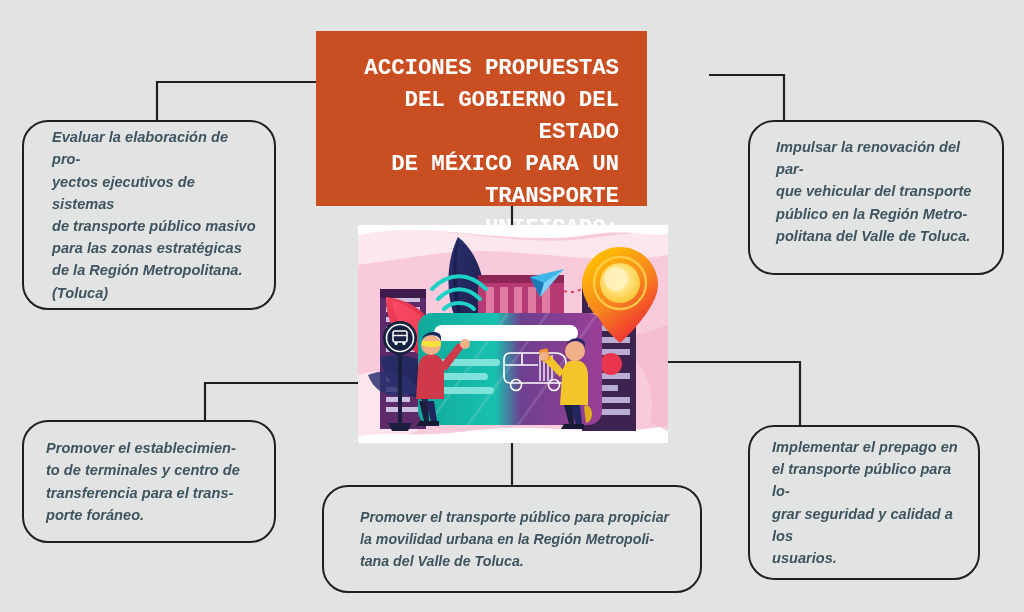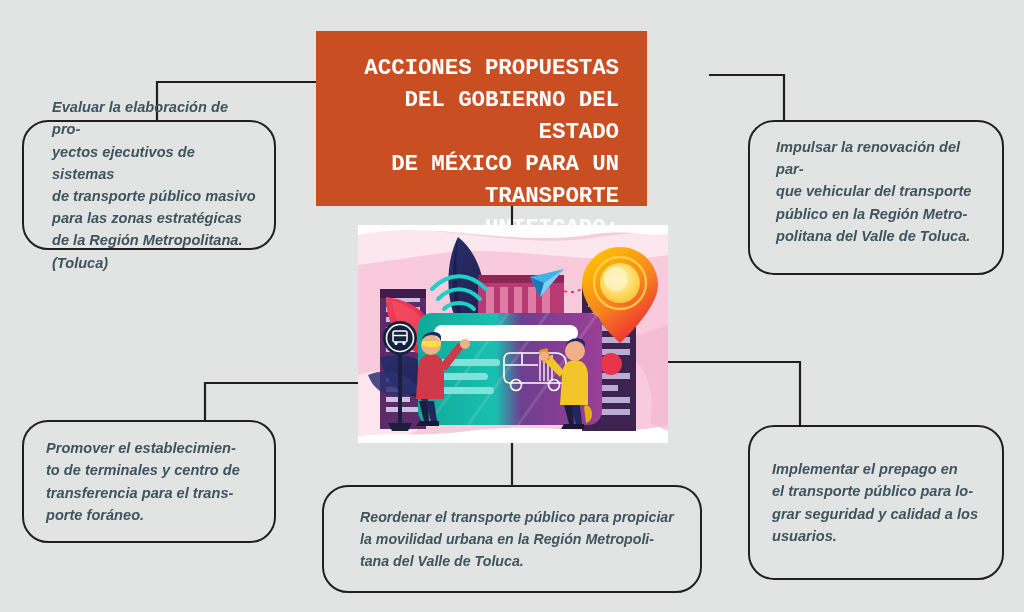--- a/index.html
+++ b/index.html
@@ -65,25 +65,25 @@
     margin: 0;
     color: #3f545f;
     font-style: italic;
     font-weight: bold;
     font-size: 14.6px;
     line-height: 1.52;
     white-space: pre-line;
     width: 100%;
   }
 
-  #box-tl { left: 22px;  top: 120px; width: 254px; height: 130px; padding: 0 14px 0 28px; }
+  #box-tl { left: 22px;  top: 120px; width: 254px; height: 190px; padding: 0 14px 0 28px; }
   #box-tr { left: 748px; top: 120px; width: 256px; height: 155px; padding: 0 16px 12px 26px; }
   #box-bl { left: 22px;  top: 420px; width: 254px; height: 123px; padding: 0 14px 0 22px; }
   #box-bc { left: 322px; top: 485px; width: 380px; height: 108px; padding: 0 20px 0 36px; }
-  #box-br { left: 748px; top: 425px; width: 256px; height: 155px; padding: 0 16px 0 22px; }
+  #box-br { left: 748px; top: 425px; width: 232px; height: 155px; padding: 0 16px 0 22px; }
 
   #box-bc p { font-size: 14.2px; line-height: 1.56; }
 
   
   .illustration {
     position: absolute;
     left: 358px;
     top: 225px;
     width: 310px;
     height: 218px;
@@ -139,21 +139,21 @@
   </div>
 
   <div class="callout" id="box-bl">
     <p>Promover el establecimien-
 to de terminales y centro de
 transferencia para el trans-
 porte foráneo.</p>
   </div>
 
   <div class="callout" id="box-bc">
-    <p>Reordenar el transporte público para propiciar
+    <p>Promover el transporte público para propiciar
 la movilidad urbana en la Región Metropoli-
 tana del Valle de Toluca.</p>
   </div>
 
   <div class="callout" id="box-br">
     <p> Implementar el prepago en
 el transporte público para lo-
 grar seguridad y calidad a los
 usuarios.</p>
   </div>

